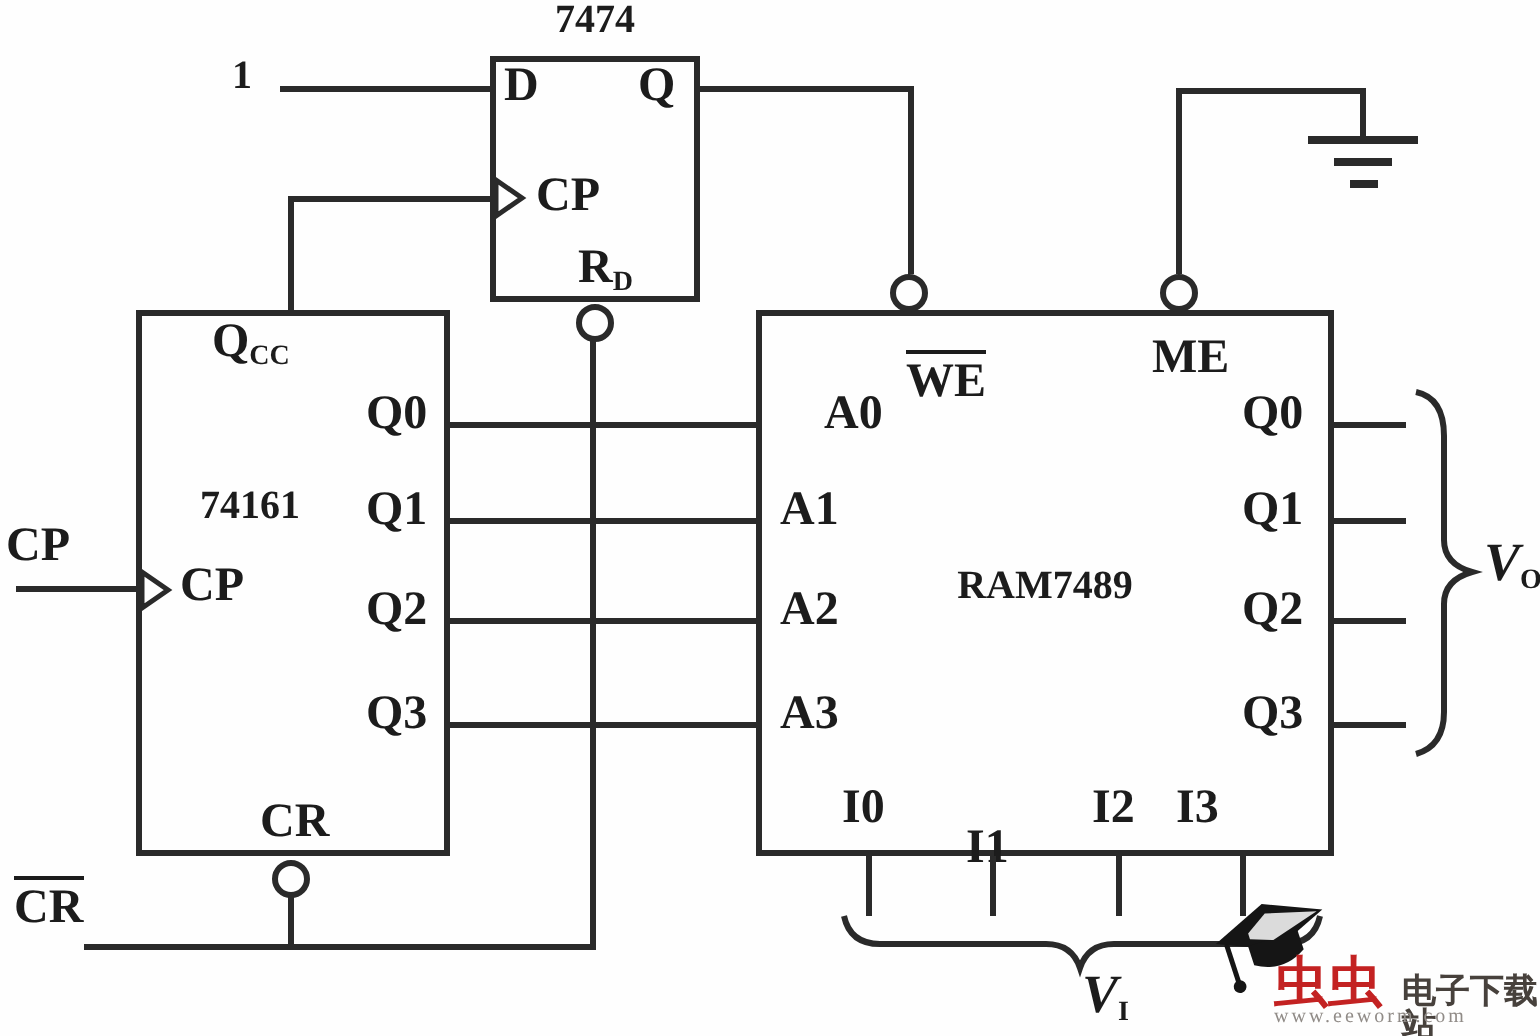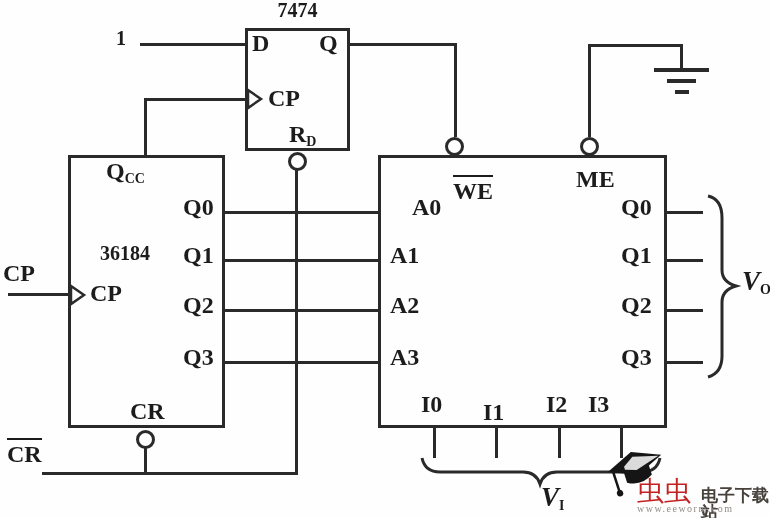--- a/index.html
+++ b/index.html
@@ -10,21 +10,21 @@
   .box{position:absolute;border:3px solid #2a2a2a;background:transparent;box-sizing:border-box;}
   .wire{position:absolute;background:#2a2a2a;}
   .bubble{position:absolute;width:13px;height:13px;border:3px solid #2a2a2a;border-radius:50%;background:#fefefe;box-sizing:content-box;}
   .lbl{position:absolute;font-weight:bold;color:#1c1c1c;font-size:24px;line-height:1;white-space:nowrap;}
   .title{font-size:20px;font-family:Liberation Serif, serif;}
   .sub{font-size:14px;vertical-align:-4px;font-weight:bold;}
   .ovl{border-top:2px solid #1c1c1c;padding-top:1px;}
   .ital{font-style:italic;}
   .ctr{text-align:center;}
   svg{position:absolute;overflow:visible;}
-  .wm-brand{position:absolute;font-weight:normal;font-size:27px;color:#c32222;line-height:1;}
+  .wm-brand{position:absolute;font-weight:bold;font-size:27px;color:#c32222;line-height:1;}
   .wm-desc{position:absolute;font-weight:bold;font-size:17px;color:#47413c;line-height:1;}
   .wm-url{position:absolute;font-weight:normal;font-size:10px;color:#908b87;letter-spacing:1.5px;line-height:1;}
 </style>
 </head>
 <body>
 
 <div id="canvas">
 
   <div class="lbl title ctr" style="left:245px;top:0px;width:105px;">7474</div>
   <div class="box" style="left:245px;top:28px;width:105px;height:123px;"></div>
@@ -32,47 +32,48 @@
   <div class="lbl" style="left:319px;top:31px;">Q</div>
   <svg style="left:248px;top:89px;" width="15" height="20" viewBox="0 0 15 20">
     <polygon points="0,1 13,10 0,19" fill="#fefefe" stroke="#2a2a2a" stroke-width="2.5"></polygon>
   </svg>
   <div class="lbl" style="left:268px;top:86px;">CP</div>
   <div class="lbl" style="left:289px;top:122px;"><span>R</span><span class="sub">D</span></div>
   <div class="bubble" style="left:288px;top:152px;"></div>
 
   <div class="box" style="left:68px;top:155px;width:157px;height:273px;"></div>
   <div class="lbl" style="left:106px;top:159px;font-family:Liberation Serif, serif;"><span>Q</span><span class="sub">CC</span></div>
-  <div class="lbl title" style="left:100px;top:243px;">36184</div>
+  <div class="lbl title" style="left:100px;top:243px;">74161</div>
   <div class="lbl" style="left:183px;top:195px;">Q0</div>
   <div class="lbl" style="left:183px;top:243px;">Q1</div>
   <div class="lbl" style="left:183px;top:293px;">Q2</div>
   <div class="lbl" style="left:183px;top:345px;">Q3</div>
   <svg style="left:71px;top:285px;" width="15" height="20" viewBox="0 0 15 20">
     <polygon points="0,1 13,10 0,19" fill="#fefefe" stroke="#2a2a2a" stroke-width="2.5"></polygon>
   </svg>
   <div class="lbl" style="left:90px;top:281px;">CP</div>
   <div class="lbl" style="left:130px;top:399px;">CR</div>
   <div class="bubble" style="left:136px;top:430px;"></div>
 
   <div class="box" style="left:378px;top:155px;width:289px;height:273px;"></div>
   <div class="bubble" style="left:445px;top:137px;"></div>
   <div class="bubble" style="left:580px;top:137px;"></div>
   <div class="lbl" style="left:437px;top:179px;margin-left:16px;"><span class="ovl">WE</span></div>
   <div class="lbl" style="left:576px;top:167px;">ME</div>
+  <div class="lbl title ctr" style="left:378px;top:283px;width:289px;">RAM7489</div>
   <div class="lbl" style="left:412px;top:195px;">A0</div>
   <div class="lbl" style="left:390px;top:243px;">A1</div>
   <div class="lbl" style="left:390px;top:293px;">A2</div>
   <div class="lbl" style="left:390px;top:345px;">A3</div>
   <div class="lbl" style="left:621px;top:195px;">Q0</div>
   <div class="lbl" style="left:621px;top:243px;">Q1</div>
   <div class="lbl" style="left:621px;top:293px;">Q2</div>
   <div class="lbl" style="left:621px;top:345px;">Q3</div>
   <div class="lbl" style="left:421px;top:392px;">I0</div>
-  <div class="lbl" style="left:483px;top:400px;">I1</div>
+  <div class="lbl" style="left:483px;top:412px;">I1</div>
   <div class="lbl" style="left:546px;top:392px;">I2</div>
   <div class="lbl" style="left:588px;top:392px;">I3</div>
 
   <div class="lbl title" style="left:116px;top:28px;">1</div>
   <div class="lbl" style="left:3px;top:261px;">CP</div>
   <div class="lbl" style="left:7px;top:442px;"><span class="ovl">CR</span></div>
   <div class="lbl ital" style="left:541px;top:484px;font-size:27px;"><span>V</span><span class="sub" style="font-style:normal;">I</span></div>
   <div class="lbl ital" style="left:742px;top:268px;font-size:27px;"><span>V</span><span class="sub" style="font-style:normal;">O</span></div>
 
   <div class="wire" style="left:140px;top:43px;width:105px;height:3px;"></div>

